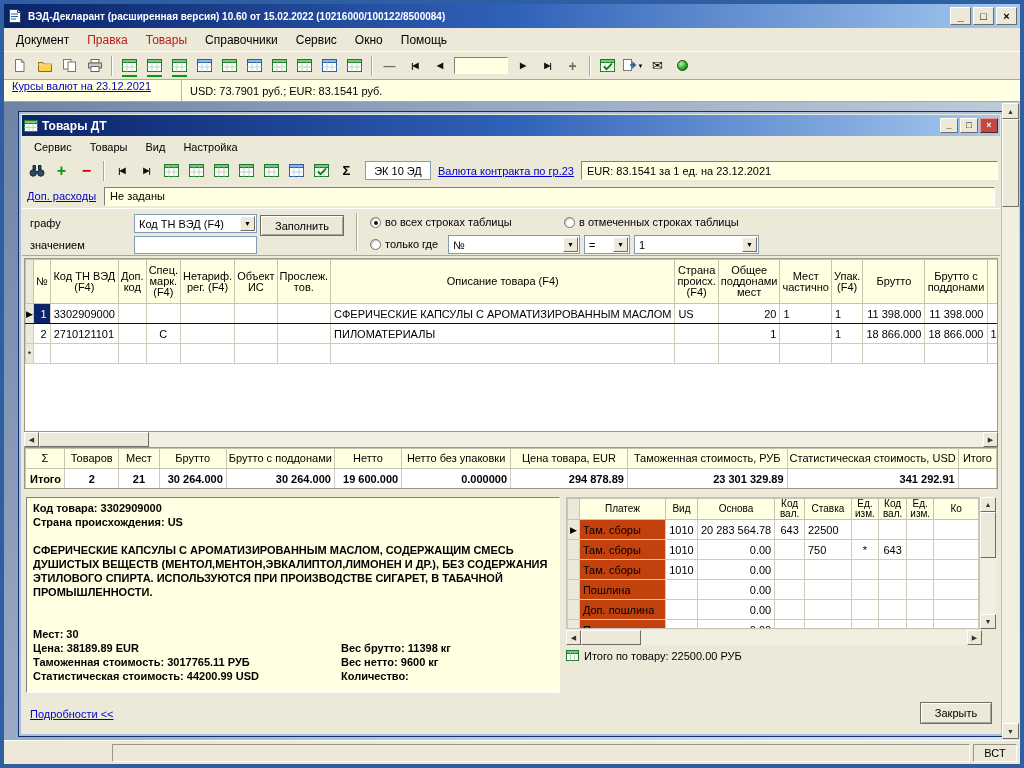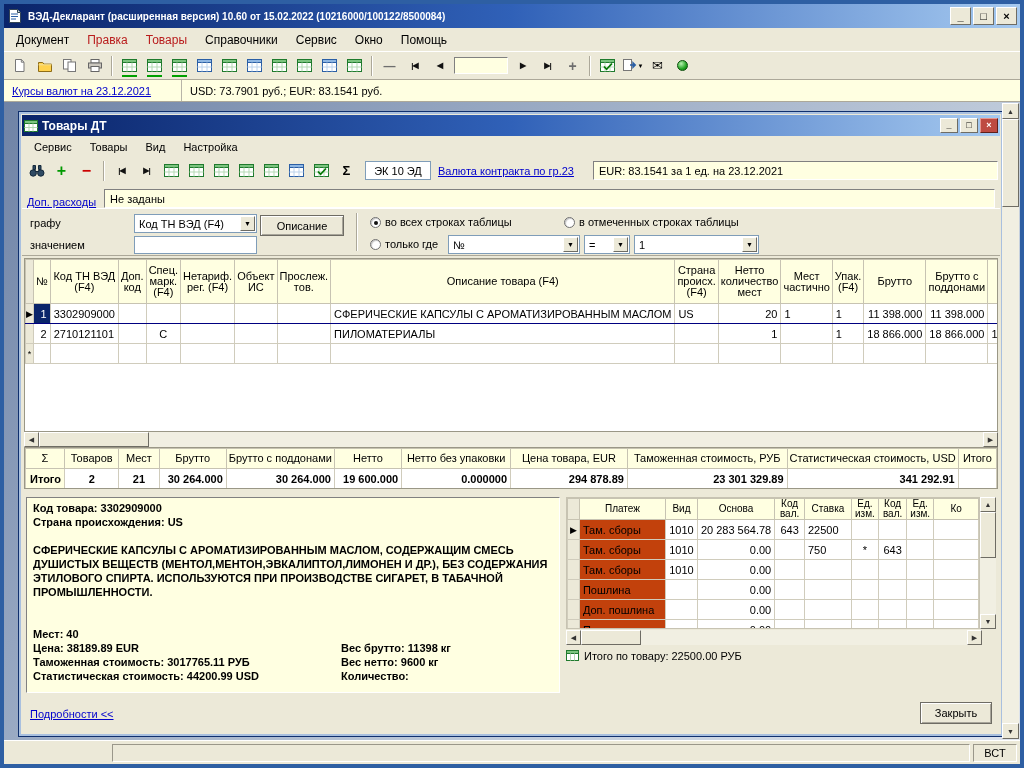--- a/index.html
+++ b/index.html
@@ -23,36 +23,36 @@
 .tb-btn .ic{display:inline-flex;align-items:center;justify-content:center}
 .tb-sep{width:2px;height:20px;border-left:1px solid #ACA899;border-right:1px solid #FFF;margin:0 4px;flex:0 0 auto}
 .tb-field{width:54px;height:17px;background:var(--cream);border:1px solid;border-color:#808080 #FFF #FFF #808080;margin:0 2px;flex:0 0 auto}
 .tgx{color:#6E6E6E;font-weight:bold;font-size:12px;line-height:1}
 .tgp{color:#009900;font-weight:bold;font-size:16px;line-height:1}
 .tgm{color:#CC0000;font-weight:bold;font-size:16px;line-height:1}
 .nav{font-size:8px;font-weight:bold;letter-spacing:-1px;color:#111;line-height:1}
 .dd{font-size:6px;margin-left:1px}
 .ball{width:11px;height:11px;border-radius:50%;background:radial-gradient(circle at 35% 30%,#B8F0B0,#23A523 60%,#0C6A0C);border:1px solid #0A4F0A;display:inline-block}
 .ratesbar{height:22px;background:var(--cream);display:flex;align-items:center;border-bottom:1px solid #ACA899;flex:0 0 auto}
-.rates-left{width:178px;height:100%;display:flex;align-items:center;padding:0 8px;border-right:1px solid #B8B5A8}
+.rates-left{width:178px;height:100%;display:flex;padding:0 8px;border-right:1px solid #B8B5A8}
 .rates-value{padding:0 8px;white-space:nowrap}
 .link{color:var(--link);text-decoration:underline;cursor:pointer;font-size:11px;white-space:nowrap}
 .mdi{flex:1;position:relative;background:linear-gradient(130deg,#6F83A6 0%,#94A5C0 30%,#BECADA 65%,#DDE3EC 100%)}
 .dialog{position:absolute;left:14px;top:9px;width:986px;height:626px;border:1px solid #10306E;box-shadow:inset 0 0 0 2px #A9C0DF;background:var(--face);display:flex;flex-direction:column;padding:3px}
 .dlg-titlebar{height:21px;background:linear-gradient(90deg,var(--tb1),#3061B8 50%,var(--tb2));display:flex;align-items:center;padding:0 2px;flex:0 0 auto}
 .dlg-title{color:#fff;font-weight:bold;font-size:12px;margin-left:4px;flex:1}
 .dlg-btn{width:18px;height:15px;margin-left:2px;background:var(--face);border:1px solid;border-color:#FFF #6E6C64 #6E6C64 #FFF;display:flex;align-items:center;justify-content:center;font-size:9px;font-weight:bold;line-height:1}
 .dlg-btn.closer{background:#BE4A41;color:#fff;border-color:#E6978F #5E1F1A #5E1F1A #E6978F}
 .dlg-toolbar{height:27px;display:flex;align-items:center;padding:0 2px;flex:0 0 auto}
 .tb-icons{display:inline-flex;align-items:center}
 .ek-field{width:66px;height:19px;background:#fff;border:1px solid #7F9DB9;display:flex;align-items:center;justify-content:center;margin-left:6px;flex:0 0 auto}
 .inset-field{height:19px;background:var(--cream);border:1px solid;border-color:#808080 #FFF #FFF #808080;display:flex;align-items:center;padding:0 5px;white-space:nowrap;overflow:hidden}
 .dlg-toolbar .link{margin:0 7px}
-.cur{flex:1;margin-left:12px}
-.dop-row{height:24px;display:flex;align-items:flex-end;padding:0 5px;gap:8px;flex:0 0 auto}
+.cur{flex:1;margin-left:0}
+.dop-row{height:24px;display:flex;align-items:center;padding:0 5px;gap:8px;flex:0 0 auto}
 .d-grow{flex:1}
 .fill-panel{height:48px;position:relative;border-top:1px solid #FFF;border-bottom:1px solid #ACA899;flex:0 0 auto}
 .lbl{position:absolute;font-size:11px}
 .wfield{position:absolute;background:#fff;border:1px solid #7F9DB9}
 .combo{position:absolute;height:19px;background:#fff;border:1px solid #7F9DB9;display:flex;align-items:center;padding:0 18px 0 4px;white-space:nowrap;overflow:hidden}
 .combo .cb{position:absolute;right:1px;top:1px;bottom:1px;width:15px;background:var(--face);border:1px solid;border-color:#FFF #6E6C64 #6E6C64 #FFF;font-size:7px;display:flex;align-items:center;justify-content:center}
 .btn{background:var(--face);border:1px solid #6E6C64;box-shadow:inset 1px 1px 0 #FFF,inset -1px -1px 0 #A8A59A;display:flex;align-items:center;justify-content:center;font-size:11px}
 .vline{position:absolute;top:4px;bottom:4px;width:2px;border-left:1px solid #ACA899;border-right:1px solid #FFF}
 .radio-row{position:absolute;display:flex;align-items:center;gap:4px;font-size:11px;white-space:nowrap}
 .radio{width:11px;height:11px;border-radius:50%;background:#fff;border:1px solid #707070;box-shadow:inset 1px 1px 1px #C6C6C6;position:relative;flex:0 0 auto}
@@ -472,21 +472,21 @@
         <span class="link">Доп. расходы</span>
         <span class="inset-field d-grow">Не заданы</span>
       </div>
 
       <div class="fill-panel">
         <span class="lbl" style="left:8px;top:8px">графу</span>
         <span class="combo" style="left:112px;top:5px;width:123px">
           <span>Код ТН ВЭД (F4)</span>
           <span class="cb">▼</span>
         </span>
-        <span class="btn" style="position:absolute;left:238px;top:6px;width:84px;height:21px">Описание</span>
+        <span class="btn" style="position:absolute;left:238px;top:6px;width:84px;height:21px">Заполнить</span>
         <span class="lbl" style="left:8px;top:30px">значением</span>
         <span class="wfield" style="left:112px;top:27px;width:123px;height:18px"></span>
         <span class="vline" style="left:334px"></span>
         <label class="radio-row" style="left:348px;top:7px">
           <span class="radio checked"></span>
           <span>во всех строках таблицы</span>
         </label>
         <label class="radio-row" style="left:542px;top:7px">
           <span class="radio"></span>
           <span>в отмеченных строках таблицы</span>
@@ -534,21 +534,21 @@
                 <th class="marker"></th>
                 <th>№</th>
                 <th>Код ТН ВЭД (F4)</th>
                 <th>Доп. код</th>
                 <th>Спец. марк. (F4)</th>
                 <th>Нетариф. рег. (F4)</th>
                 <th>Объект ИС</th>
                 <th>Прослеж. тов.</th>
                 <th>Описание товара (F4)</th>
                 <th>Страна происх. (F4)</th>
-                <th>Нетто количество мест</th>
+                <th>Общее поддонами мест</th>
                 <th>Мест частично</th>
                 <th>Упак. (F4)</th>
                 <th>Брутто</th>
                 <th>Брутто с поддонами</th>
                 <th>Нетто</th>
               </tr>
             </thead>
             <tbody>
               <tr class="current">
                 <td class="marker">▶</td>
@@ -670,21 +670,21 @@
       <div class="spacer"></div>
 
       <div class="bottom">
         <div class="details" id="details-box">
             <div class="dline">Код товара: 3302909000</div>
             <div class="dline">Страна происхождения: US</div>
             <div class="dline"></div>
             <div class="dline">СФЕРИЧЕСКИЕ КАПСУЛЫ С АРОМАТИЗИРОВАННЫМ МАСЛОМ, СОДЕРЖАЩИМ СМЕСЬ ДУШИСТЫХ ВЕЩЕСТВ (МЕНТОЛ,МЕНТОН,ЭВКАЛИПТОЛ,ЛИМОНЕН И ДР.), БЕЗ СОДЕРЖАНИЯ ЭТИЛОВОГО СПИРТА. ИСПОЛЬЗУЮТСЯ ПРИ ПРОИЗВОДСТВЕ СИГАРЕТ, В ТАБАЧНОЙ ПРОМЫШЛЕННОСТИ.</div>
             <div class="dline"></div>
             <div class="dline"></div>
-            <div class="dline">Мест: 40</div>
+            <div class="dline">Мест: 30</div>
             <div class="dline">Цена: 38189.89 EUR<span class="dr">Вес брутто: 11398 кг</span></div>
             <div class="dline">Таможенная стоимость: 3017765.11 РУБ<span class="dr">Вес нетто: 9600 кг</span></div>
             <div class="dline">Статистическая стоимость: 44200.99 USD<span class="dr">Количество:</span></div>
           </div>
         <div class="pay">
           <div class="pay-top">
             <div class="pay-clip">
               <table class="grid" id="pay-table">
                   <colgroup>
                     <col style="width: 14px;">

